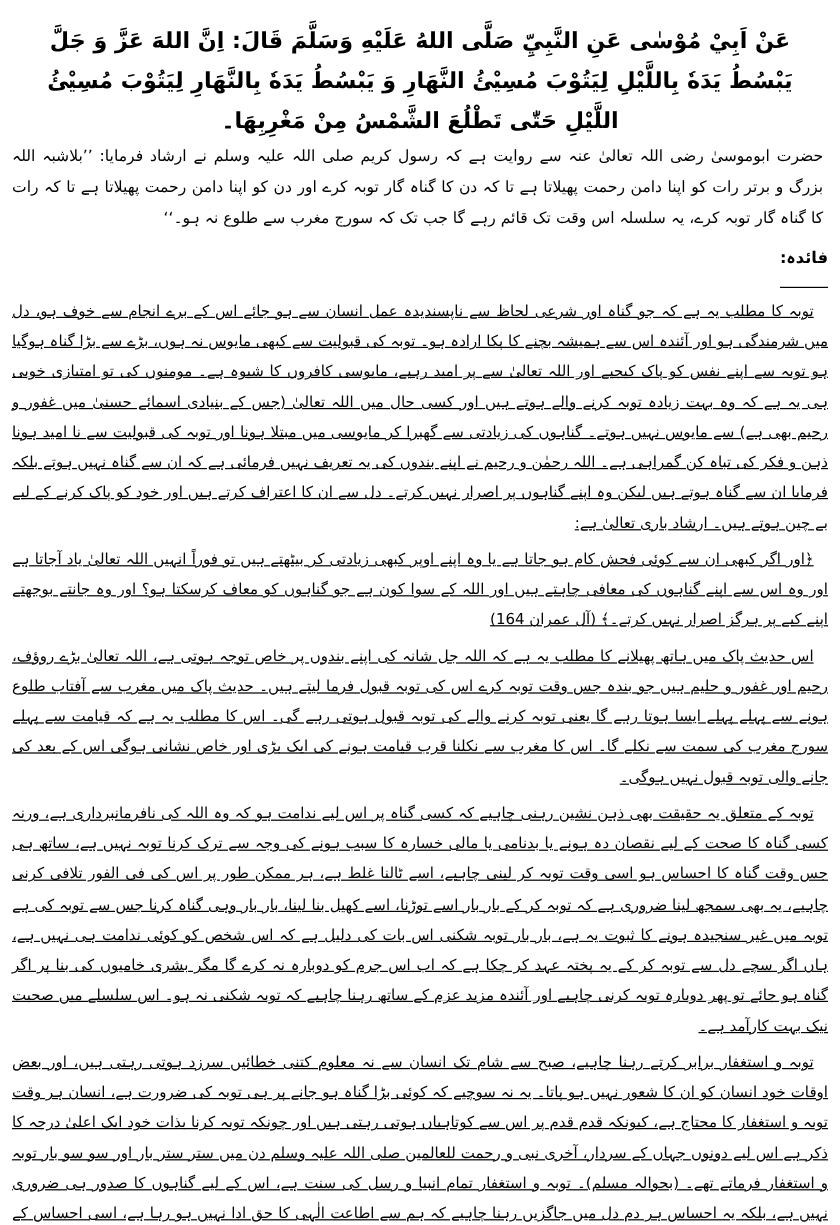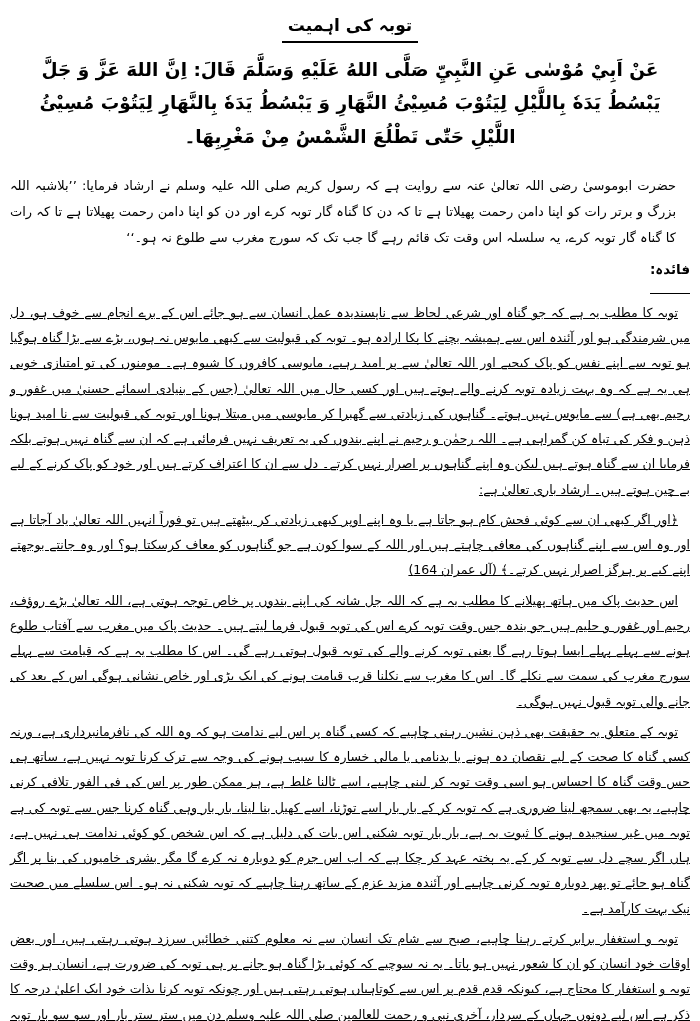--- a/index.html
+++ b/index.html
@@ -32,33 +32,33 @@
     font-weight: bold;
     border-bottom: 2px solid #000;
     padding: 0 6px 5px 6px;
     line-height: 1.3;
   }
   .hadith-arabic {
     font-size: 18.5px;
     font-weight: bold;
     text-align: center;
     line-height: 1.8;
-    margin: 4px 14px 20px 14px;
+    margin: 4px 14px 0 14px;
   }
   .hadith-reference {
     font-size: 11.5px;
     text-align: center;
     margin: 2px 0 10px 0;
     line-height: 1.5;
   }
   .translation {
     font-size: 13px;
     line-height: 2.0;
     text-align: justify;
-    margin: 0 14px 8px 0;
+    margin: 0 4px 8px 0;
   }
   .section-heading-wrap {
     margin: 2px 0 6px 0;
   }
   .section-heading {
     display: inline-block;
     font-size: 13.5px;
     font-weight: bold;
     border-bottom: 1.5px solid #000;
     padding-bottom: 16px;
@@ -70,23 +70,20 @@
     margin: 0 0 5px 0;
     text-indent: 12px;
     text-decoration: underline;
   }
 </style>
 </head>
 <body>
 
 <div class="page">
 
-  <div class="doc-title-wrap">
-    <span class="doc-title">توبہ کی اہمیت</span>
-  </div>
 
   <div class="hadith-arabic">عَنْ اَبِيْ مُوْسٰی عَنِ النَّبِيِّ صَلَّی اللهُ عَلَيْهِ وَسَلَّمَ قَالَ: اِنَّ اللهَ عَزَّ وَ جَلَّ يَبْسُطُ يَدَهٗ بِاللَّيْلِ لِيَتُوْبَ مُسِيْئُ النَّهَارِ وَ يَبْسُطُ يَدَهٗ بِالنَّهَارِ لِيَتُوْبَ مُسِيْئُ اللَّيْلِ حَتّٰی تَطْلُعَ الشَّمْسُ مِنْ مَغْرِبِهَا۔</div>
 
 
   <div class="translation">حضرت ابوموسیٰ رضی اللہ تعالیٰ عنہ سے روایت ہے کہ رسول کریم صلی اللہ علیہ وسلم نے ارشاد فرمایا: ’’بلاشبہ اللہ بزرگ و برتر رات کو اپنا دامن رحمت پھیلاتا ہے تا کہ دن کا گناہ گار توبہ کرے اور دن کو اپنا دامن رحمت پھیلاتا ہے تا کہ رات کا گناہ گار توبہ کرے، یہ سلسلہ اس وقت تک قائم رہے گا جب تک کہ سورج مغرب سے طلوع نہ ہو۔‘‘</div>
 
   <div class="section-heading-wrap">
     <span class="section-heading">فائدہ:</span>
   </div>
 

